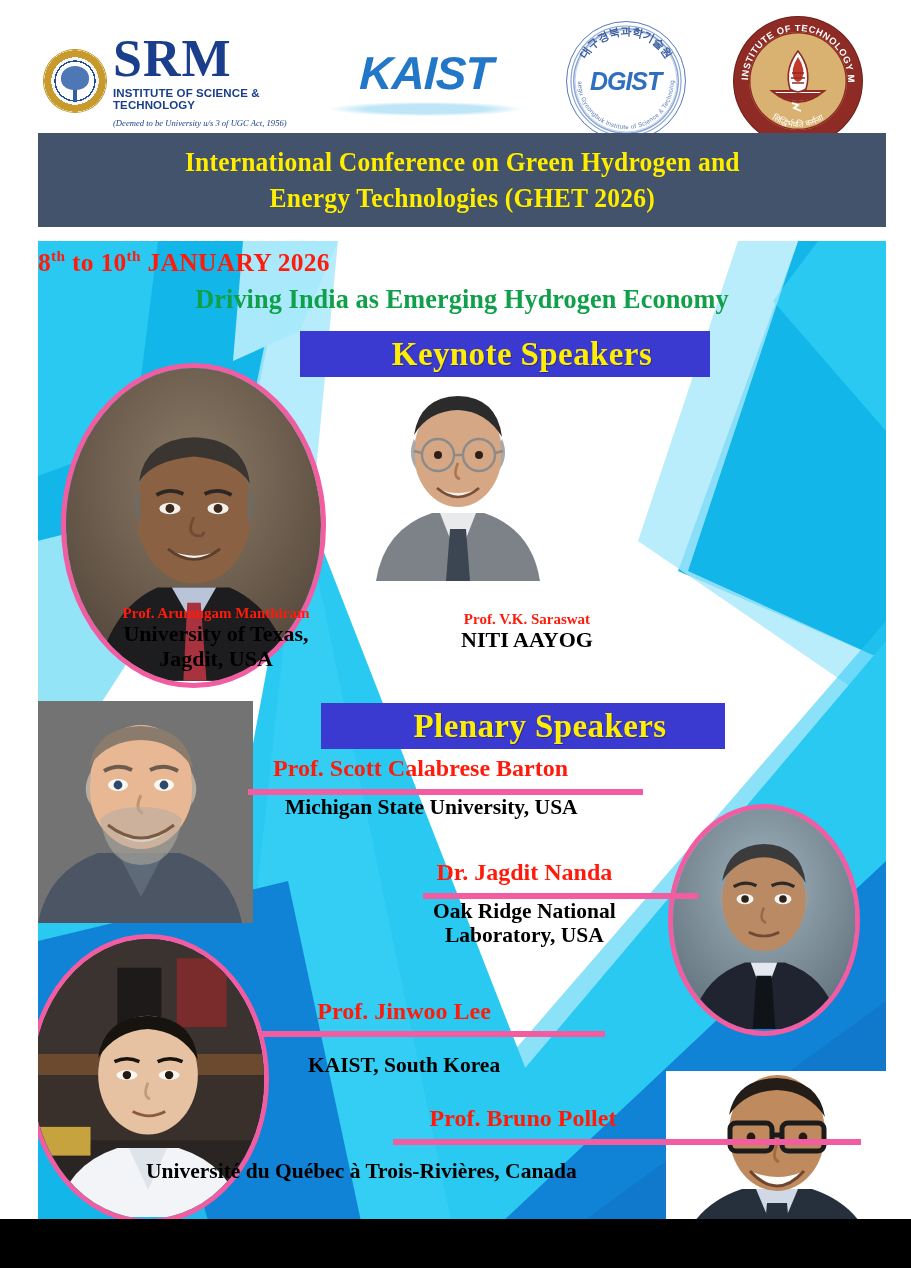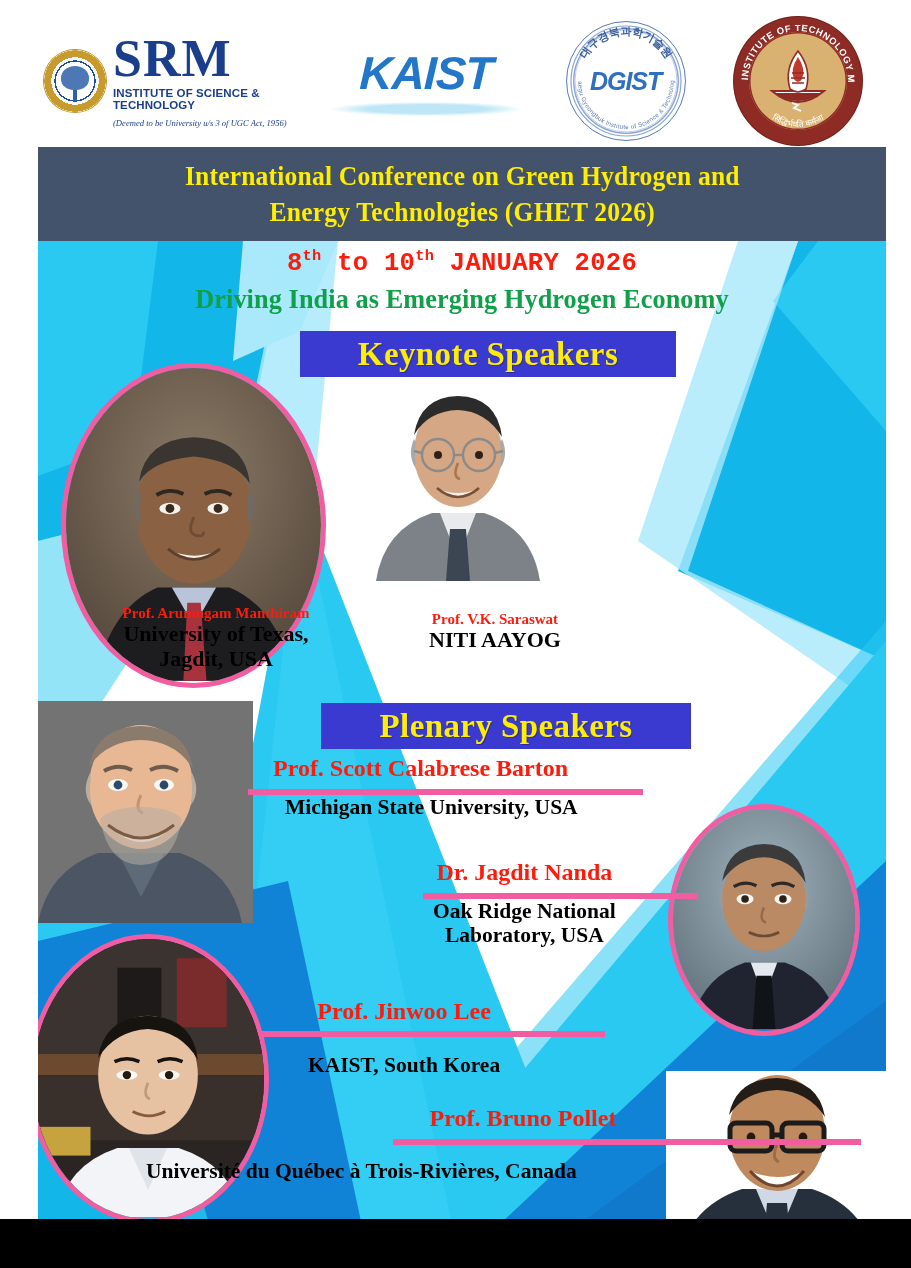--- a/index.html
+++ b/index.html
@@ -48,39 +48,39 @@
   .dgist svg{position:absolute;inset:0;}
 
   
   .iitm{width:128px;height:128px;border-radius:50%;position:relative;flex:none;
         background:#8f2b25;box-shadow:0 0 0 1px #6c1f1b;}
   .iitm .inner{position:absolute;left:15px;top:15px;right:15px;bottom:15px;border-radius:50%;
         background:#d9b271;box-shadow:inset 0 0 0 1.5px #8f2b25;}
   .iitm svg{position:absolute;inset:0;}
 
   
-  .title-band{position:absolute;left:38px;top:147px;width:848px;height:94px;background:#43536b;
+  .title-band{position:absolute;left:38px;top:133px;width:848px;height:94px;background:#43536b;
         display:flex;flex-direction:column;align-items:center;justify-content:center;}
   .title-line{color:#ffee00;font-family:"Liberation Serif",serif;font-weight:bold;
         font-size:27.5px;line-height:1.32;letter-spacing:.2px;white-space:nowrap;
         transform:scaleX(.93);text-shadow:0 0 1px rgba(0,0,0,.25);}
 
   
   .stage{position:absolute;left:38px;top:241px;width:848px;height:1013px;background:#ffffff;overflow:hidden;}
   .stage svg.bg{position:absolute;inset:0;width:100%;height:100%;}
 
   
-  .date-line{position:absolute;left:0;right:0;top:6px;text-align:center;
-        color:#ff1b0b;font-weight:bold;font-size:25.5px;letter-spacing:.3px;font-family:Liberation Mono, monospace;}
+  .date-line{position:absolute;left:0;right:0;top:6px;
+        color:#ff1b0b;font-weight:bold;font-size:25.5px;letter-spacing:.3px;}
   .date-line sup{font-size:.6em;vertical-align:super;}
   .tagline{position:absolute;left:0;right:0;top:43px;text-align:center;
         color:#16a34a;font-weight:bold;font-size:26.5px;letter-spacing:.1px;
         transform:scaleX(.99);color:#10a04a;}
 
-  .section-banner{position:absolute;background:#3a3ad0;display:flex;align-items:center;justify-content:center;}
+  .section-banner{position:absolute;background:#3a3ad0;display:flex;align-items:center;justify-content:center;padding-left:34px;}
   .section-banner span{color:#ffee00;font-weight:bold;font-size:33px;letter-spacing:.4px;
         text-shadow:1px 1px 0 rgba(0,0,0,.25);}
   #banner-keynote{left:262px;top:90px;width:376px;height:46px;}
   #banner-plenary{left:283px;top:462px;width:370px;height:46px;}
 
   
   .photo{position:absolute;overflow:hidden;}
   .photo.oval{border-radius:50%;border:5px solid #f25ca0;box-sizing:border-box;}
   .photo.rect{border:0;}
   .photo .img{position:absolute;inset:0;}
@@ -267,21 +267,21 @@
         <path d="M 79,105 q 21,18 42,0" stroke="#7a4f35" stroke-width="2.6" fill="none"></path>
       </svg>
     </div>
 
     <div class="spk kn" style="left:8px;top:364px;width:340px;">
       <div class="name">Prof. Arumugam Manthiram</div>
       <div class="aff">University of Texas,</div>
       <div class="aff">Jagdit, USA</div>
     </div>
 
-    <div class="spk kn" style="left:312px;top:370px;width:290px;">
+    <div class="spk kn" style="left:344px;top:370px;width:290px;">
       <div class="name">Prof. V.K. Saraswat</div>
       <div class="aff">NITI AAYOG</div>
     </div>
 
     <div class="section-banner" id="banner-plenary">
       <span>Plenary Speakers</span>
     </div>
 
     <div class="photo rect" style="left:-8px;top:460px;width:223px;height:222px;">
       <svg class="img" viewBox="0 0 223 222" preserveAspectRatio="none">

